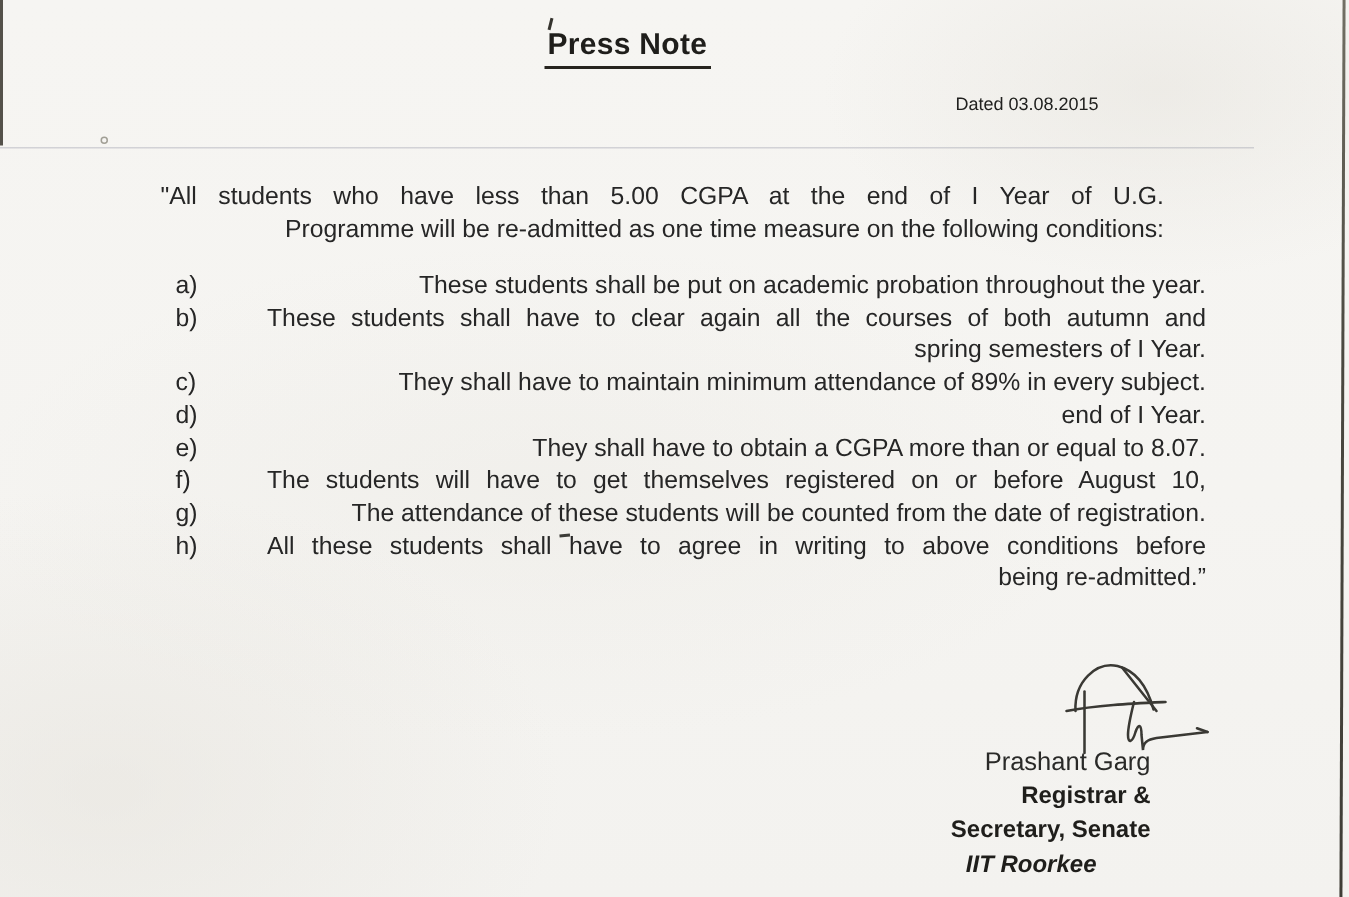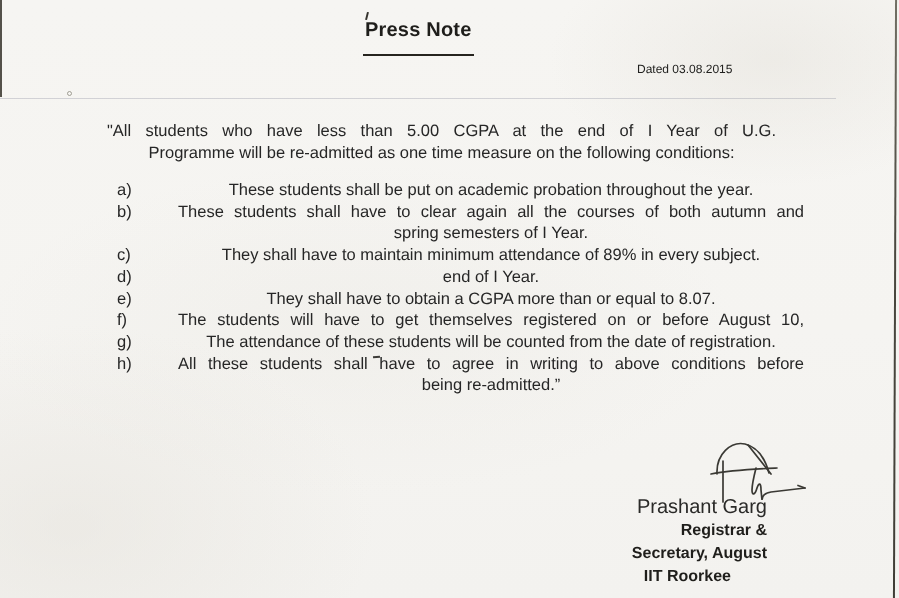--- a/index.html
+++ b/index.html
@@ -27,21 +27,21 @@
   }
 
   
   .title-wrap { position: absolute; top: 19px; left: 363px; }
   .title {
     display: inline-block;
     font-size: 20px;
     font-weight: bold;
     color: var(--ink-bold);
     border-bottom: 2px solid #26241f;
-    padding: 0 2px 12px 2px;
+    padding: 0 2px 2px 2px;
     letter-spacing: 0.2px;
   }
   .title-tick {
     position: absolute; left: 3px; top: -7px;
     width: 2px; height: 8px; background: #35332e;
     transform: rotate(14deg);
   }
 
   
   .date {
@@ -56,33 +56,33 @@
   }
 
   
   .list {
     position: absolute; top: 180px; left: 117px; width: 660px;
     font-size: 16.5px; line-height: 21.7px; color: var(--ink);
   }
   .item { display: flex; }
   .item .label { width: 29px; flex: none; }
   .item .lines { width: 626px; flex: none; margin-left: 32px; }
-  .line { text-align: center; }
+  .line { text-align: right; }
   .stretch { text-align: justify; text-align-last: justify; }
 
   
   .sig-svg { position: absolute; left: 693px; top: 438px; }
   .sig {
     position: absolute; top: 496px; left: 561px; width: 206px;
     text-align: right; font-size: 16px; line-height: 23px;
     color: var(--ink-bold);
   }
-  .sig-name { font-weight: normal; font-size: 20px; color: #2a2a28; }
+  .sig-name { font-weight: normal; font-size: 17px; color: #2a2a28; }
   .sig-bold { font-weight: bold; }
-  .sig-last { padding-right: 36px; }
+  .sig-last { padding-right: 36px; font-style: italic; }
 
   
   .scanline-h {
     position: absolute; top: 98px; left: 0; width: 836px; height: 1px;
     background: rgba(125,130,148,0.30);
   }
   .speck-ring {
     position: absolute; top: 91px; left: 67px; width: 5px; height: 5px;
     border: 1px solid rgba(140,138,126,0.8); border-radius: 50%;
   }
@@ -183,17 +183,17 @@
       <path d="M18,36 C38,32 62,31 84,30"></path>
       <path d="M30,23 L30,64"></path>
       <path d="M63,30 C61,38 59,46 59,52 C59,58 62,57 64,50 C66,44 68,45 68,52 L69,62 C69,57 72,55 78,54 L112,50"></path>
       <path d="M112,50 L105,47.5"></path>
     </g>
   </svg>
 
   <div class="sig">
     <div class="sig-name">Prashant Garg</div>
     <div class="sig-bold">Registrar &amp;</div>
-    <div class="sig-bold">Secretary, August</div>
+    <div class="sig-bold">Secretary, Senate</div>
     <div class="sig-bold sig-last">IIT Roorkee</div>
   </div>
 
 </div>
 
 </body></html>

